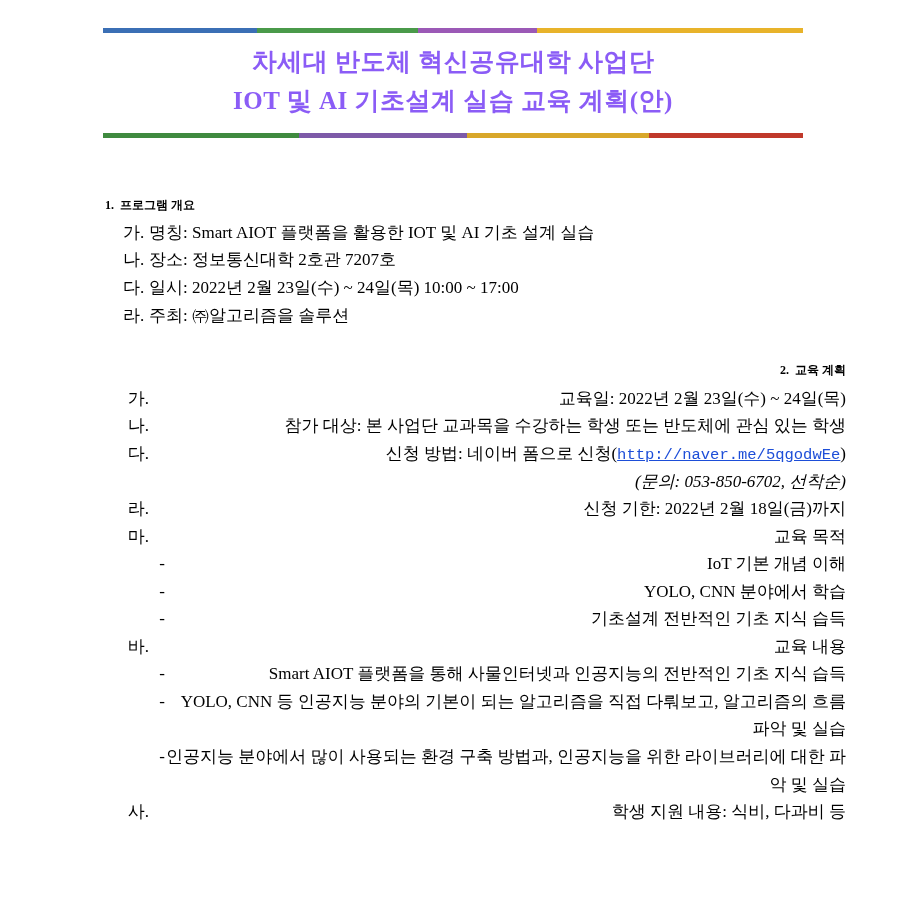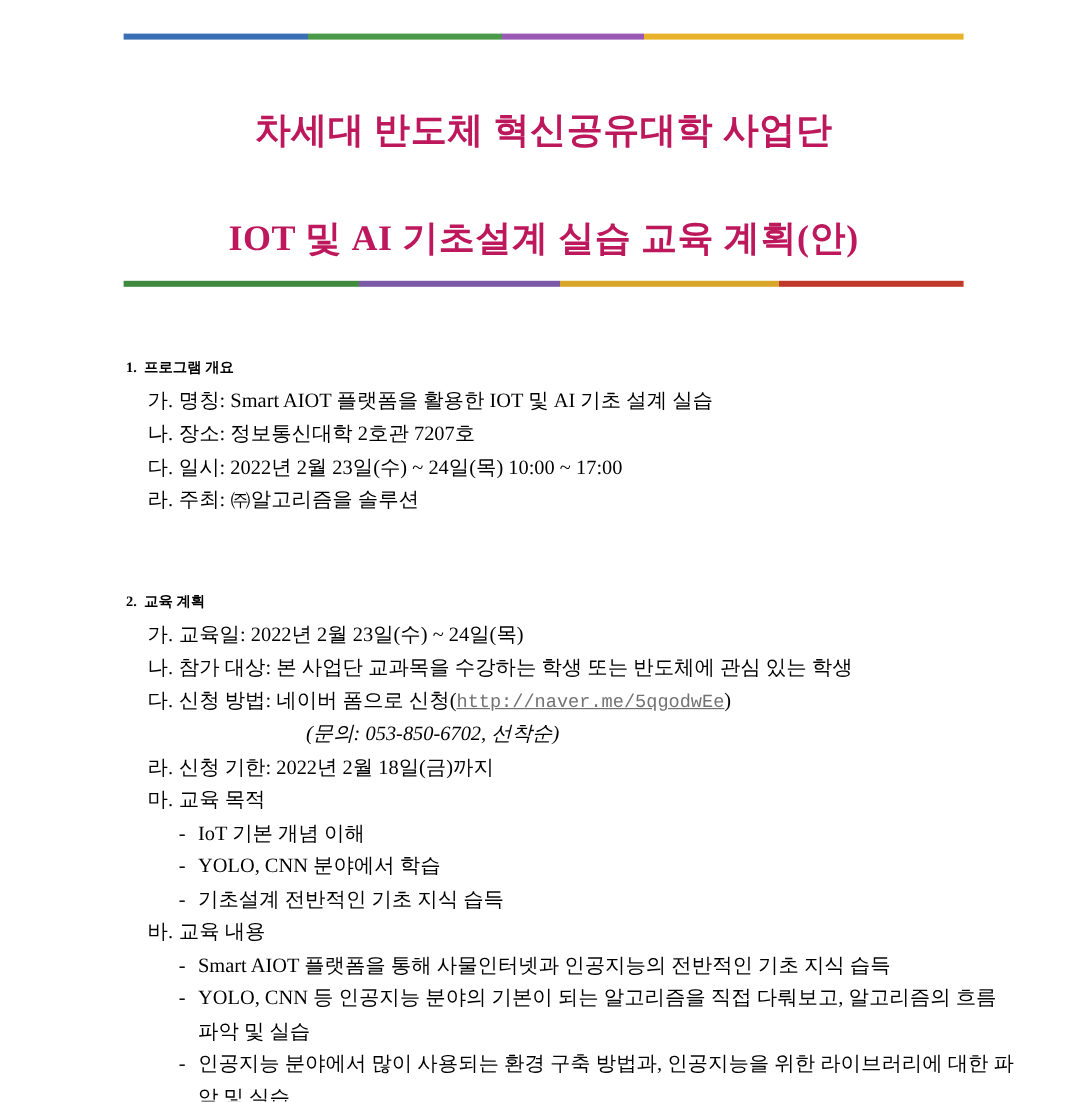--- a/index.html
+++ b/index.html
@@ -42,44 +42,44 @@
       #3f8a3f 0%, #3f8a3f 28%,
       #7d5aa8 28%, #7d5aa8 52%,
       #d8a72a 52%, #d8a72a 78%,
       #c0392b 78%, #c0392b 100%);
   }
   .title-wrap {
     text-align: center;
     padding: 10px 0 4px 0;
   }
   .title-line {
-    font-size: 30px;
+    font-size: 25px;
     font-weight: bold;
     letter-spacing: 0.5px;
     line-height: 1.55;
-    color: #be185d;
-    margin-top: 43px;
+    color: #8b5cf6;
   }
   
   .content {
     margin: 58px 0 0 0;
     padding: 0 60px 0 105px;
     font-size: 17px;
     line-height: 1.62;
   }
   .section-head {
     font-weight: bold;
     font-size: 12px;
     margin: 0 0 4px 0;
   }
   .section-head .num {
     margin-right: 6px;
   }
   .section2 {
-    margin-top: 61px;
+    margin-top: 32px;
+    text-align: right;
   }
   .item {
     margin-left: 18px;
     display: flex;
     align-items: flex-start;
     white-space: nowrap;
   }
   .item .marker {
     width: 26px;
     flex: 0 0 26px;
@@ -98,21 +98,21 @@
     flex: 0 0 16px;
   }
   .subitem .text {
     flex: 1 1 auto;
   }
   .note-indent {
     margin-left: 150px;
     font-style: italic;
   }
   a.link {
-    color: #737373;
+    color: #1d4ed8;
     text-decoration: underline;
     font-family: "Liberation Mono", monospace;
     font-size: 15.5px;
   }
   .wrap-text {
     white-space: normal;
   }
 </style>
 </head>
 <body>

